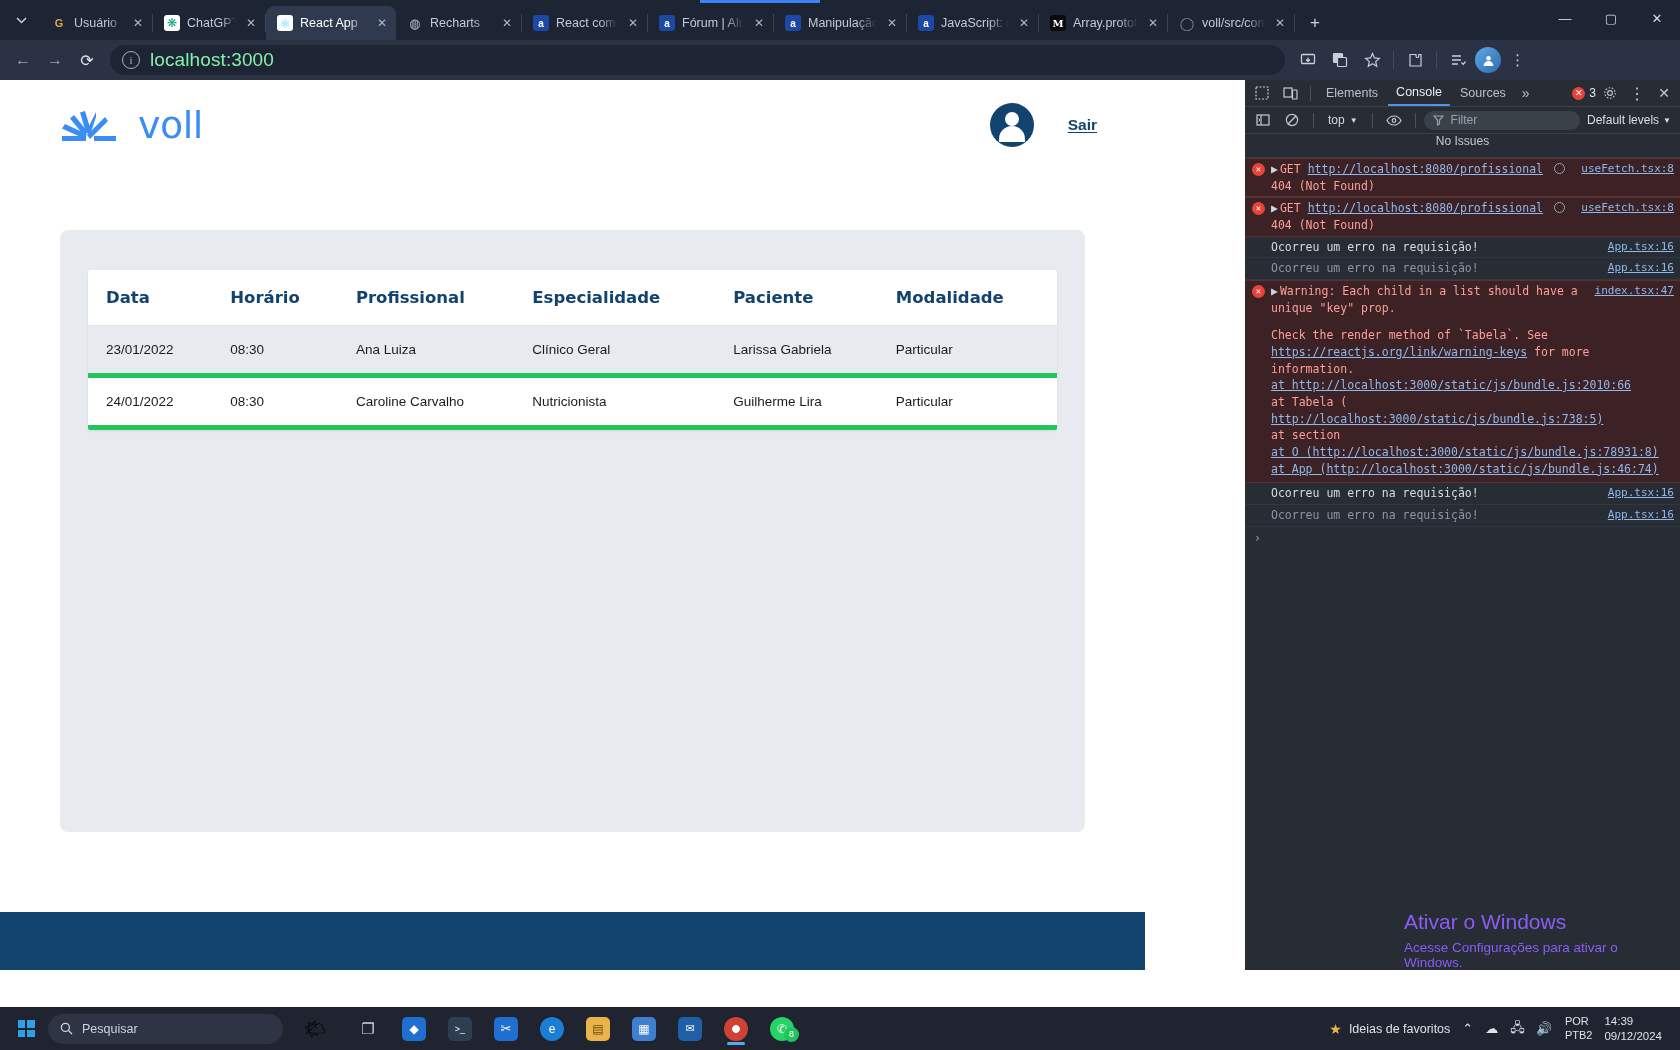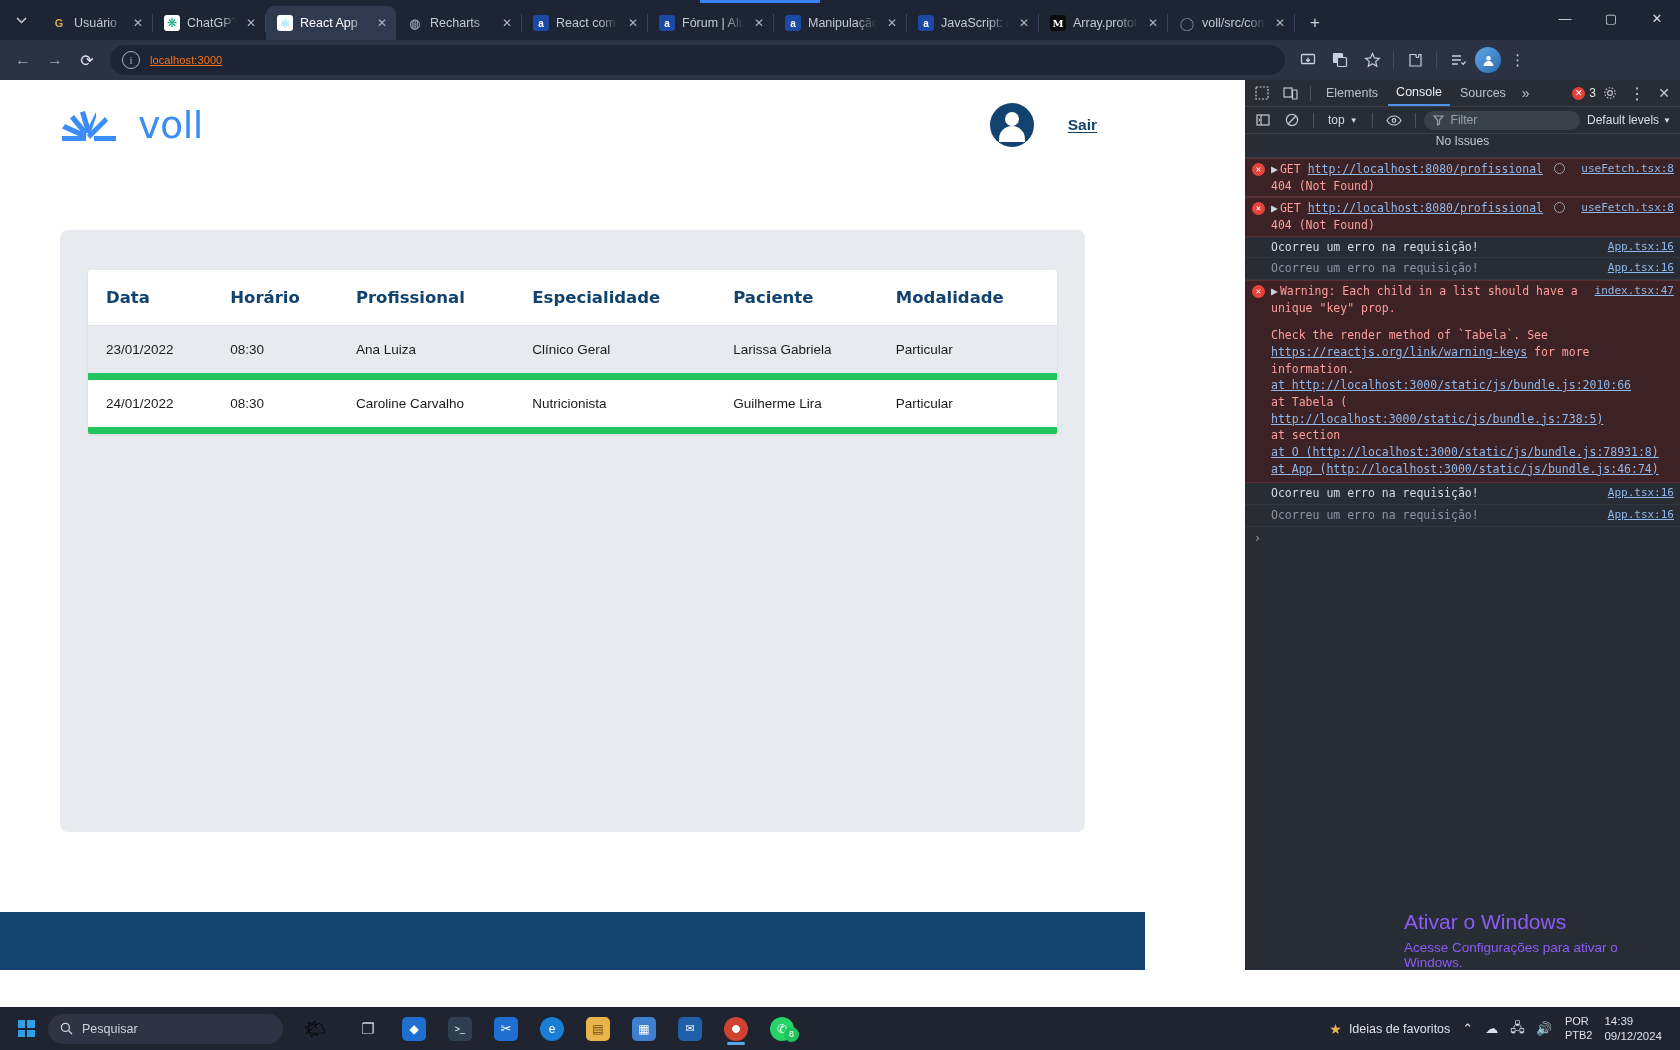--- a/index.html
+++ b/index.html
@@ -77,21 +77,21 @@
   .omnibox {
     flex: 1 1 auto; height: 30px; background: #1d2433; border-radius: 15px;
     display: flex; align-items: center; padding: 0 12px; gap: 10px;
     margin-left: 6px; margin-right: 6px; max-width: 1175px;
   }
   .site-info {
     width: 18px; height: 18px; border: 1.4px solid #aab2c2; border-radius: 50%;
     color: #aab2c2; font-size: 11px; display: flex; align-items: center;
     justify-content: center; flex: none; font-family: "Liberation Serif", serif;
   }
-  .url { color: #f97316; font-size: 11px; letter-spacing: .1px; text-decoration: underline; }
+  .url { color: #86efac; font-size: 19px; letter-spacing: .1px; }
   .tb-icon {
     width: 30px; height: 30px; display: flex; align-items: center;
     justify-content: center; color: #c7cedc; flex: none;
   }
   .tb-sep { width: 1px; height: 18px; background: #414a60; margin: 0 4px; flex:none; }
   .avatar-chip {
     width: 26px; height: 26px; border-radius: 50%;
     background: linear-gradient(135deg,#5fa8e8,#2b6cb0); flex: none;
     display:flex;align-items:center;justify-content:center;
   }
@@ -139,21 +139,21 @@
   table.appt { width: 100%; border-collapse: collapse; background:#fde047;
     box-shadow: 0 1px 3px rgba(0,0,0,.08); border-radius: 2px; overflow:hidden; }
   table.appt th {
     text-align: left; padding: 18px 14px; color: #11436e;
     font-size: 16.5px; font-weight: bold; background: #ffffff;
     border-bottom: 1px solid #dfe3e8;
     font-family: "DejaVu Sans", sans-serif;
   }
   table.appt td {
     padding: 16px 14px; font-size: 13.5px; color: #1b1b1b;
-    border-bottom: 7px solid #22c55e;
+    border-bottom: 5px solid #22c55e;
   }
   table.appt tbody tr:nth-child(odd) { background: #e7ebef; }
   table.appt tbody tr:nth-child(even) { background: #ffffff; }
   table.appt th:first-child, table.appt td:first-child { padding-left: 18px; }
 
   .page-footer {
     position: absolute; left: 0; bottom: 0; width: 1145px; height: 58px;
     background: #11436e;
   }
   .page-scrollbar {

